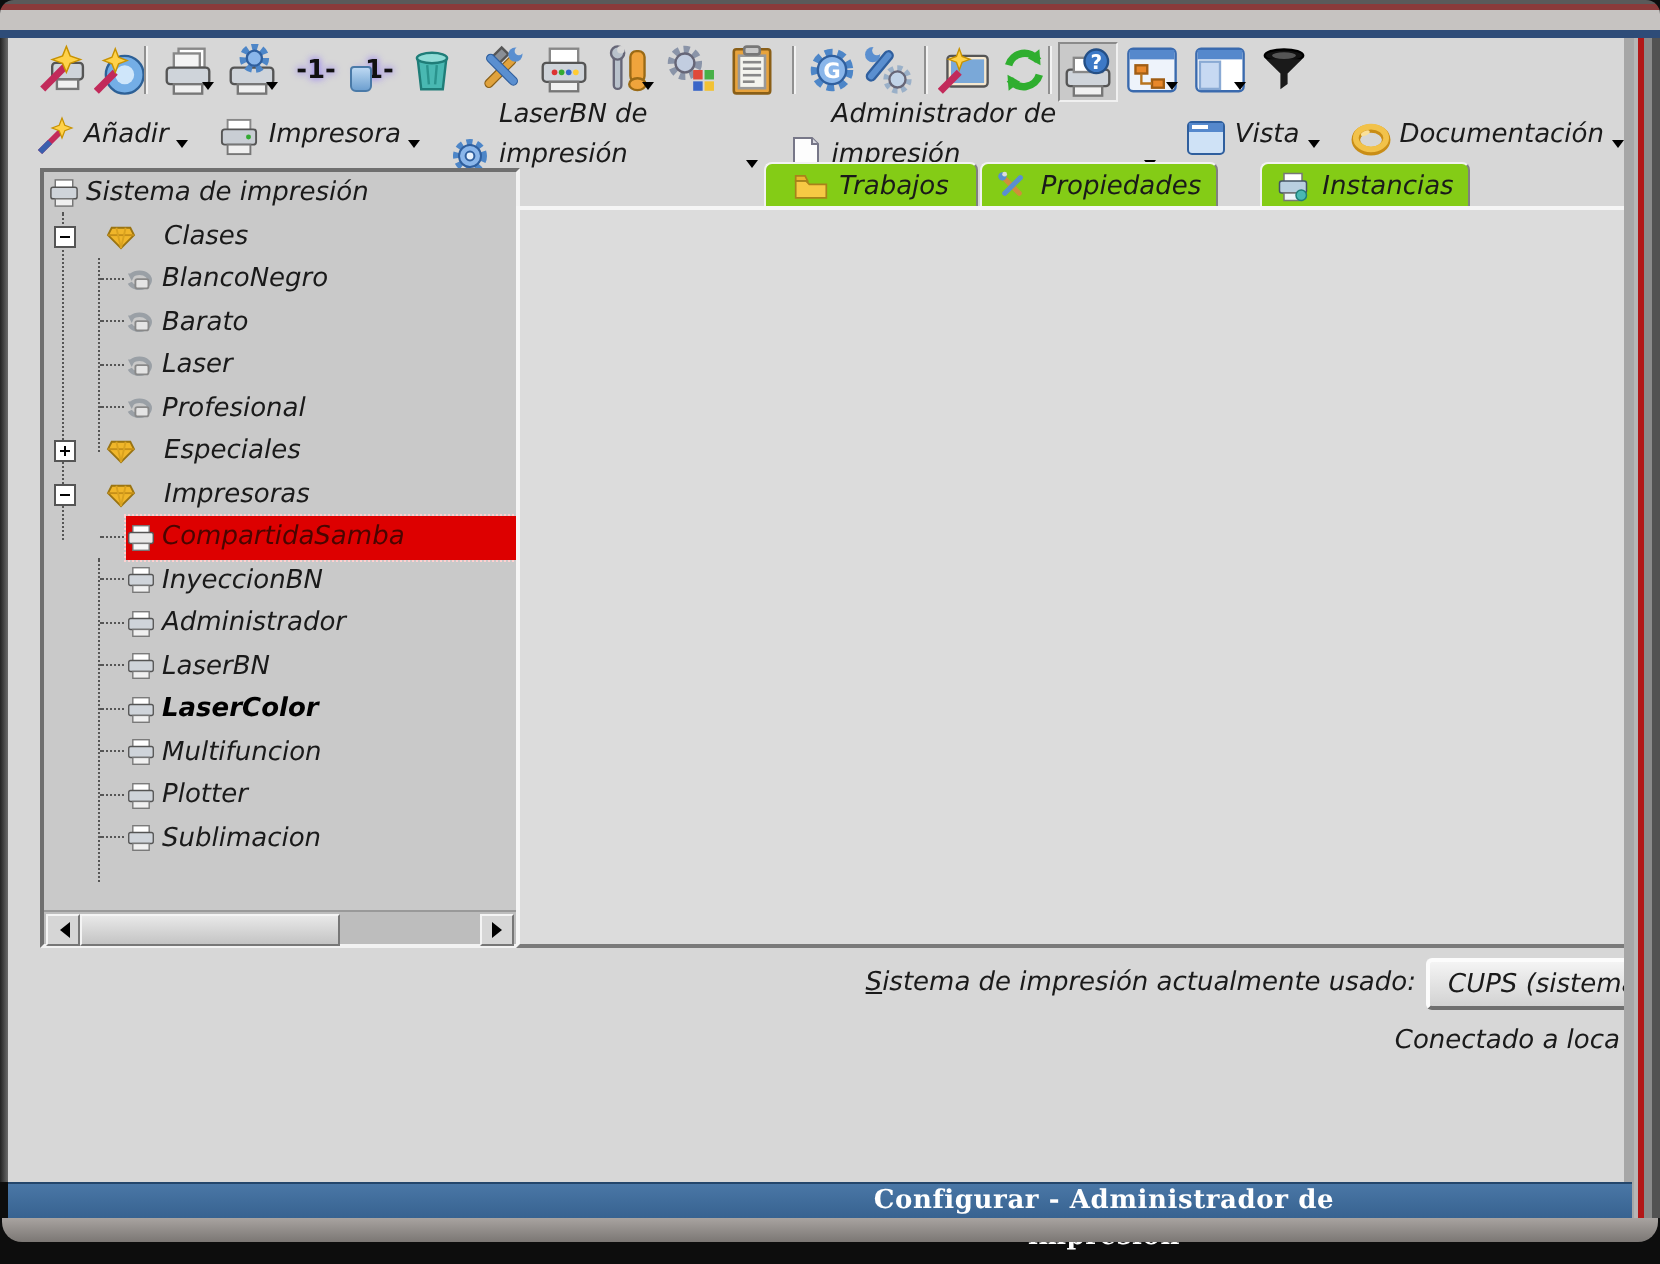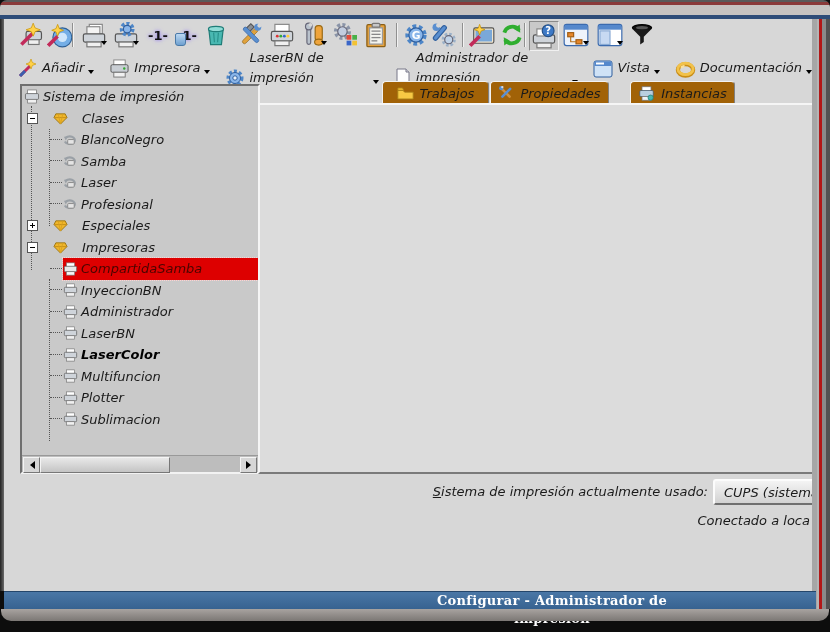--- a/index.html
+++ b/index.html
@@ -53,21 +53,21 @@
   .ticon{flex:none;display:flex;}
   .hscroll{position:absolute;left:0;right:0;bottom:0;height:16px;background:#bdbdbd;border-top:1px solid #999;}
   .sb-btn{position:absolute;top:1px;width:15px;height:14px;background:#d6d6d6;border:1px solid;border-color:#f4f4f4 #777 #777 #f4f4f4;display:flex;align-items:center;justify-content:center;}
   .sb-btn.left{left:1px}.sb-btn.right{right:1px}
   .arr-l{width:0;height:0;border:4px solid transparent;border-right:5px solid #000;margin-left:-3px;}
   .arr-r{width:0;height:0;border:4px solid transparent;border-left:5px solid #000;margin-right:-3px;}
   .sb-thumb{position:absolute;left:18px;top:1px;width:128px;height:14px;background:linear-gradient(#e8e8e8,#c4c4c4);border:1px solid;border-color:#f4f4f4 #777 #777 #f4f4f4;}
 
   
   .tab{position:absolute;height:22px;top:62px;display:flex;align-items:center;justify-content:center;gap:6px;
-      background:#a16207;border:1px solid;border-color:#f2f2f2 #808080 #cfcfcf #f2f2f2;border-radius:4px 4px 0 0;}
+      background:#84cc16;border:1px solid;border-color:#f2f2f2 #808080 #cfcfcf #f2f2f2;border-radius:4px 4px 0 0;}
   .tab.active{top:59px;height:25px;background:#dcdcdc;border-color:#fff #707070 #dcdcdc #fff;z-index:3;}
   .tabpanel{position:absolute;left:254px;top:84px;width:554px;height:367px;background:#dcdcdc;
       border:2px solid;border-color:#f5f5f5 #7a7a7a #7a7a7a #f5f5f5;z-index:1;}
   .info-title{position:absolute;left:266px;top:100px;font-weight:bold;}
   .info-sep{position:absolute;left:262px;top:122px;width:540px;height:1px;background:#9a9a9a;}
   .irow{position:absolute;left:254px;width:552px;display:flex;align-items:baseline;}
   .ilabel{width:80px;text-align:right;flex:none;}
   .ival{margin-left:9px;white-space:nowrap;}
 
   
@@ -407,21 +407,21 @@
         </div>
         <div class="trow lv2">
           <span class="stub"></span>
           <span class="ticon">
               <svg width="15" height="14" viewBox="0 0 16 15">
                 <path d="M3 5 a5.5 4 0 1 1 -1 4" fill="none" stroke="#9aa0a6" stroke-width="2.4"></path>
                 <polygon points="1,4 5,4 3,8" fill="#9aa0a6"></polygon>
                 <rect x="5" y="7" width="7" height="5" rx="1" fill="#e4e4e4" stroke="#888"></rect>
               </svg>
             </span>
-          <span class="tlabel">Samba</span>
+          <span class="tlabel">Barato</span>
         </div>
         <div class="trow lv2">
           <span class="stub"></span>
           <span class="ticon">
               <svg width="15" height="14" viewBox="0 0 16 15">
                 <path d="M3 5 a5.5 4 0 1 1 -1 4" fill="none" stroke="#9aa0a6" stroke-width="2.4"></path>
                 <polygon points="1,4 5,4 3,8" fill="#9aa0a6"></polygon>
                 <rect x="5" y="7" width="7" height="5" rx="1" fill="#e4e4e4" stroke="#888"></rect>
               </svg>
             </span>

